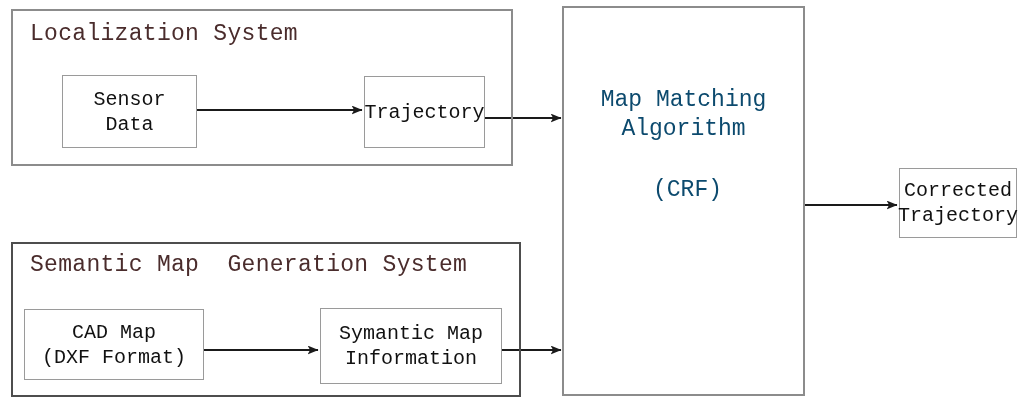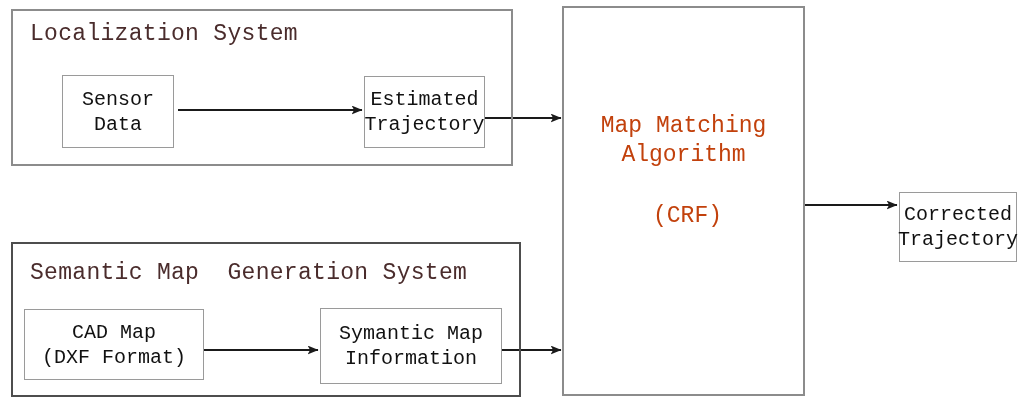--- a/index.html
+++ b/index.html
@@ -60,25 +60,24 @@
     position: absolute;
     box-sizing: border-box;
     border: 2px solid #8c8c8c;
     background: #ffffff;
   }
   .process-label {
     position: absolute;
     left: 0;
     right: 0;
     text-align: center;
-    color: #c2410c;
+    color: #0c4a6e;
     font-size: 23px;
     line-height: 29px;
     white-space: pre;
-    margin-top: 26px;
   }
 
   
   .arrow-svg {
     position: absolute;
     left: 0;
     top: 0;
     width: 1024px;
     height: 408px;
     pointer-events: none;
@@ -103,47 +102,46 @@
     <line x1="204" y1="350" x2="318" y2="350" stroke="#1a1a1a" stroke-width="2.2" marker-end="url(#ah)"></line>
 
     <line x1="502" y1="350" x2="561" y2="350" stroke="#1a1a1a" stroke-width="2.2" marker-end="url(#ah)"></line>
 
     <line x1="805" y1="205" x2="897" y2="205" stroke="#1a1a1a" stroke-width="2.2" marker-end="url(#ah)"></line>
   </svg>
 
   <div class="group-box light" style="left:11px; top:9px; width:502px; height:157px;"></div>
   <div class="group-title" style="left:30px; top:21px;">Localization System</div>
 
-  <div class="node" style="left:62px; top:75px; width:112px; height:73px;align-items:center;">
+  <div class="node" style="left:62px; top:75px; width:135px; height:73px;align-items:center;">
     <span class="ln">Sensor</span>
     <span class="ln">Data</span>
   </div>
 
   <div class="node" style="left:364px; top:76px; width:121px; height:72px;">
-    <span class="ln">Estimated</span>
     <span class="ln">Trajectory</span>
   </div>
 
   <div class="group-box dark" style="left:11px; top:242px; width:510px; height:155px;"></div>
-  <div class="group-title" style="left:30px; top:252px;margin-top:8px;">Semantic Map  Generation System</div>
+  <div class="group-title" style="left:30px; top:252px;">Semantic Map  Generation System</div>
 
   <div class="node" style="left:24px; top:309px; width:180px; height:71px;">
     <span class="ln">CAD Map</span>
     <span class="ln">(DXF Format)</span>
   </div>
 
   <div class="node" style="left:320px; top:308px; width:182px; height:76px;">
     <span class="ln">Symantic Map</span>
     <span class="ln">Information</span>
   </div>
 
   <div class="process" style="left:562px; top:6px; width:243px; height:390px;">
     <div class="process-label" style="top:78px;">Map Matching</div>
     <div class="process-label" style="top:107px;">Algorithm</div>
     <div class="process-label" style="top:168px;padding-left:8px;">(CRF)</div>
   </div>
 
-  <div class="node" style="left:899px; top:168px; width:118px; height:70px;margin-top:24px;">
+  <div class="node" style="left:899px; top:168px; width:118px; height:70px;">
     <span class="ln">Corrected</span>
     <span class="ln">Trajectory</span>
   </div>
 
 </div>
 
 </body></html>

